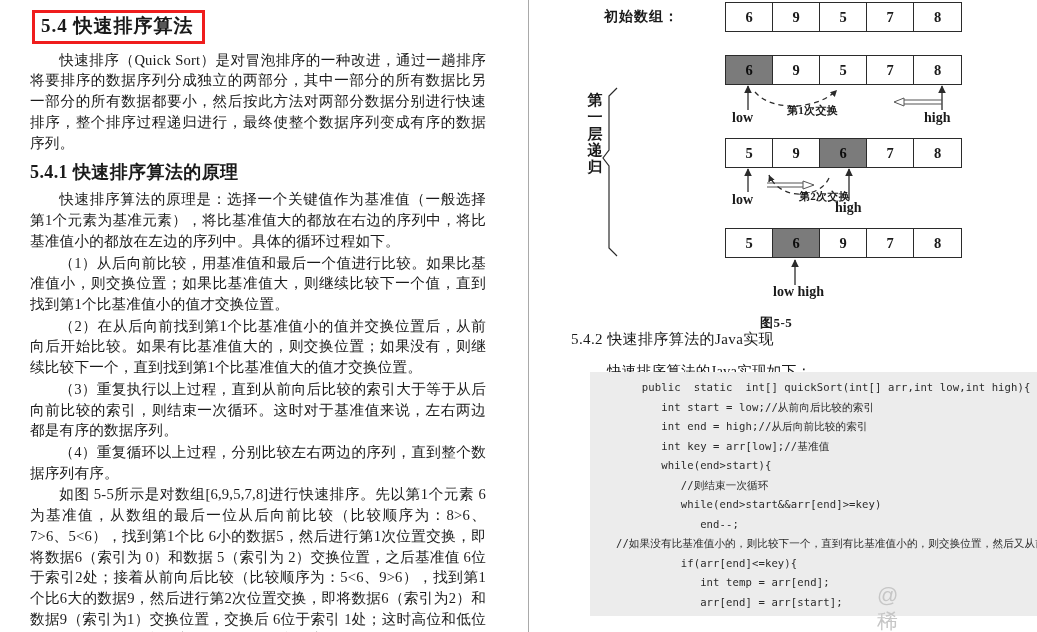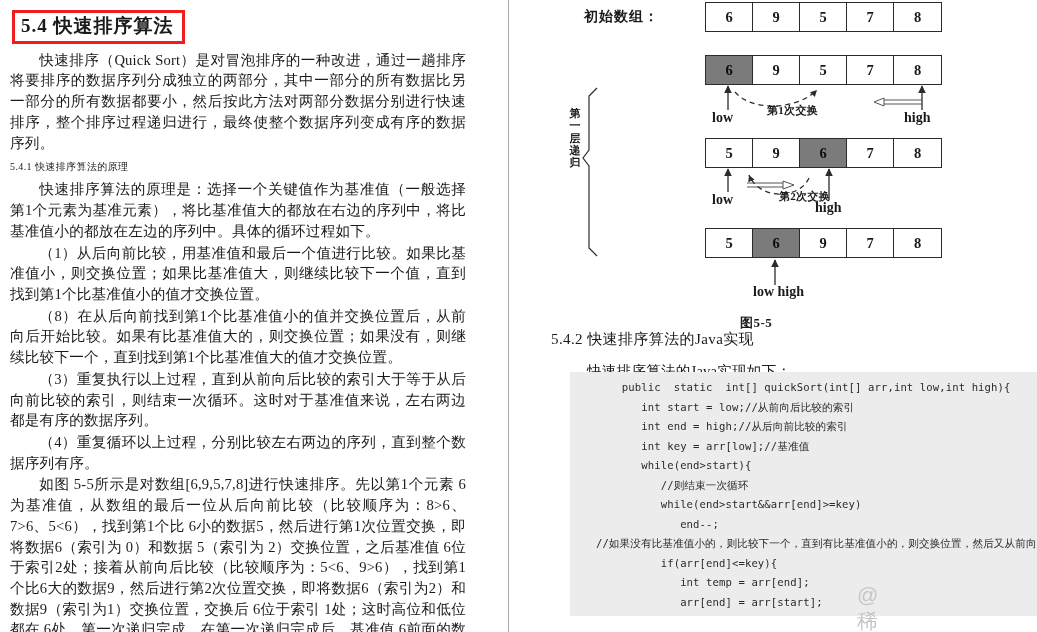--- a/index.html
+++ b/index.html
@@ -4,21 +4,21 @@
 <style>
   html,body{margin:0;padding:0;}
   body{
     width:1037px;height:632px;
     background:#ffffff;
     font-family:"Liberation Serif","DejaVu Serif",serif;
     color:#1a1a1a;
     overflow:hidden;
     position:relative;
   }
-  .page{position:relative;width:832px;height:632px;}
+  .page{position:relative;width:832px;height:632px;margin-left:20px;}
 
   
   .divider{
     position:absolute;left:508px;top:0;width:1px;height:632px;
     background:#a9a9a9;
   }
 
   
   .left-col{
     position:absolute;left:0;top:0;width:480px;height:632px;
@@ -37,22 +37,22 @@
   }
   .para{
     font-size:14.6px;
     line-height:1.42;
     text-align:justify;
     text-indent:2em;
     margin:0 0 1px 0;
     letter-spacing:0.2px;
   }
   .h3{
-    font-size:10px;
-    font-weight:400;
+    font-size:18px;
+    font-weight:700;
     margin:7px 0 5px 0;
     letter-spacing:0.4px;
   }
 
   
   .right-col{
     position:absolute;left:509px;top:0;width:528px;height:632px;
   }
 
   
@@ -84,23 +84,23 @@
   .arr-3{left:196px;top:228px;}
 
   .ptr-label{
     position:absolute;font-size:14px;font-weight:600;
     font-family:"Liberation Serif",serif;
   }
   .swap-label{
     position:absolute;font-size:11px;font-weight:600;letter-spacing:0.3px;
   }
   .recur-label{
-    position:absolute;left:57px;top:107px;
+    position:absolute;left:57px;top:92px;
     width:18px;
-    font-size:11px;font-weight:600;
+    font-size:15px;font-weight:600;
     line-height:1.12;
     text-align:center;
     letter-spacing:0px;
   }
   .fig-cap{
     position:absolute;left:231px;top:314px;
     font-size:13px;font-weight:700;letter-spacing:0.5px;
   }
   svg.overlay{position:absolute;left:0;top:0;width:528px;height:318px;pointer-events:none;}
 
@@ -147,21 +147,21 @@
 
   <div class="left-col">
     <div class="h-boxed">5.4  快速排序算法</div>
 
     <p class="para">快速排序（Quick Sort）是对冒泡排序的一种改进，通过一趟排序将要排序的数据序列分成独立的两部分，其中一部分的所有数据比另一部分的所有数据都要小，然后按此方法对两部分数据分别进行快速排序，整个排序过程递归进行，最终使整个数据序列变成有序的数据序列。</p>
 
     <div class="h3">5.4.1  快速排序算法的原理</div>
 
     <p class="para">快速排序算法的原理是：选择一个关键值作为基准值（一般选择第1个元素为基准元素），将比基准值大的都放在右边的序列中，将比基准值小的都放在左边的序列中。具体的循环过程如下。</p>
     <p class="para">（1）从后向前比较，用基准值和最后一个值进行比较。如果比基准值小，则交换位置；如果比基准值大，则继续比较下一个值，直到找到第1个比基准值小的值才交换位置。</p>
-    <p class="para">（8）在从后向前找到第1个比基准值小的值并交换位置后，从前向后开始比较。如果有比基准值大的，则交换位置；如果没有，则继续比较下一个，直到找到第1个比基准值大的值才交换位置。</p>
+    <p class="para">（2）在从后向前找到第1个比基准值小的值并交换位置后，从前向后开始比较。如果有比基准值大的，则交换位置；如果没有，则继续比较下一个，直到找到第1个比基准值大的值才交换位置。</p>
     <p class="para">（3）重复执行以上过程，直到从前向后比较的索引大于等于从后向前比较的索引，则结束一次循环。这时对于基准值来说，左右两边都是有序的数据序列。</p>
     <p class="para">（4）重复循环以上过程，分别比较左右两边的序列，直到整个数据序列有序。</p>
     <p class="para">如图 5-5所示是对数组[6,9,5,7,8]进行快速排序。先以第1个元素 6为基准值，从数组的最后一位从后向前比较（比较顺序为：8&gt;6、7&gt;6、5&lt;6），找到第1个比 6小的数据5，然后进行第1次位置交换，即将数据6（索引为 0）和数据 5（索引为 2）交换位置，之后基准值 6位于索引2处；接着从前向后比较（比较顺序为：5&lt;6、9&gt;6），找到第1个比6大的数据9，然后进行第2次位置交换，即将数据6（索引为2）和数据9（索引为1）交换位置，交换后 6位于索引 1处；这时高位和低位都在 6处，第一次递归完成。在第一次递归完成后，基准值 6前面的数据都比 6小，基准值6后面的数据都比 6大。重复执行上述过程，直到整个数组有序。</p>
   </div>
 
   <div class="right-col">
 
     <div class="diagram">
 
       <div class="lbl-initial">初始数组：</div>

